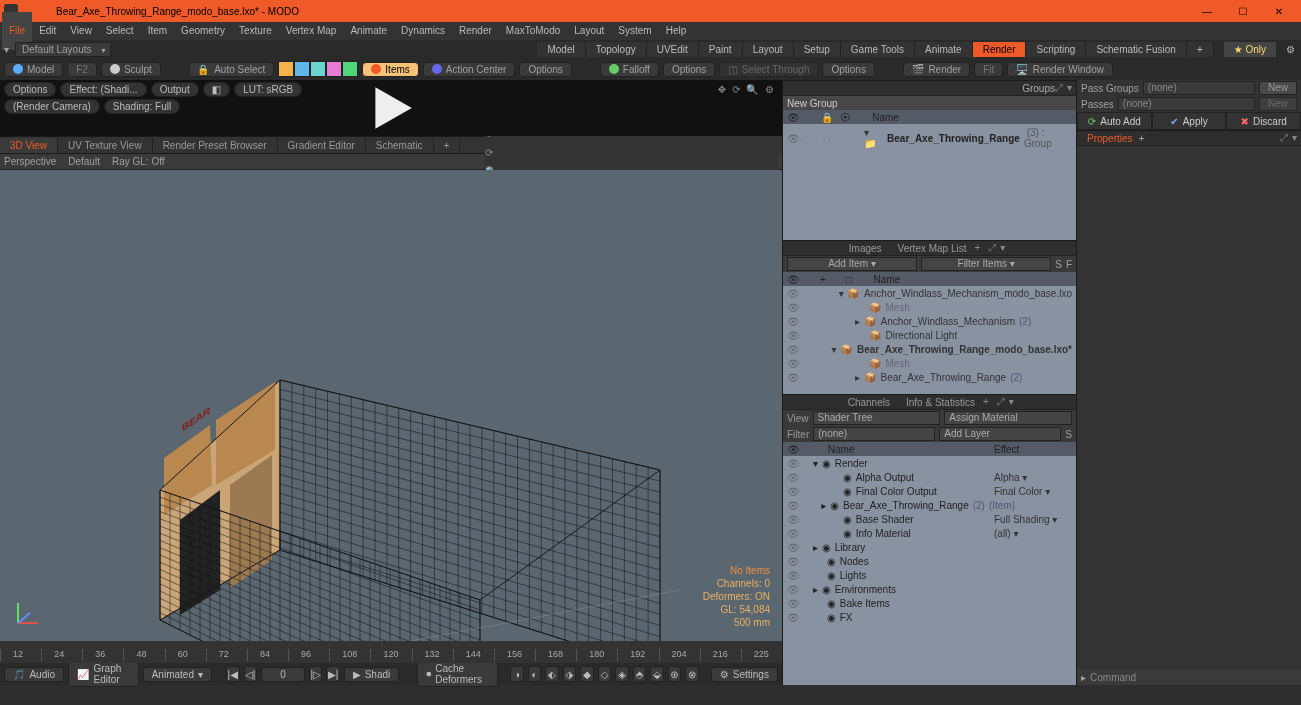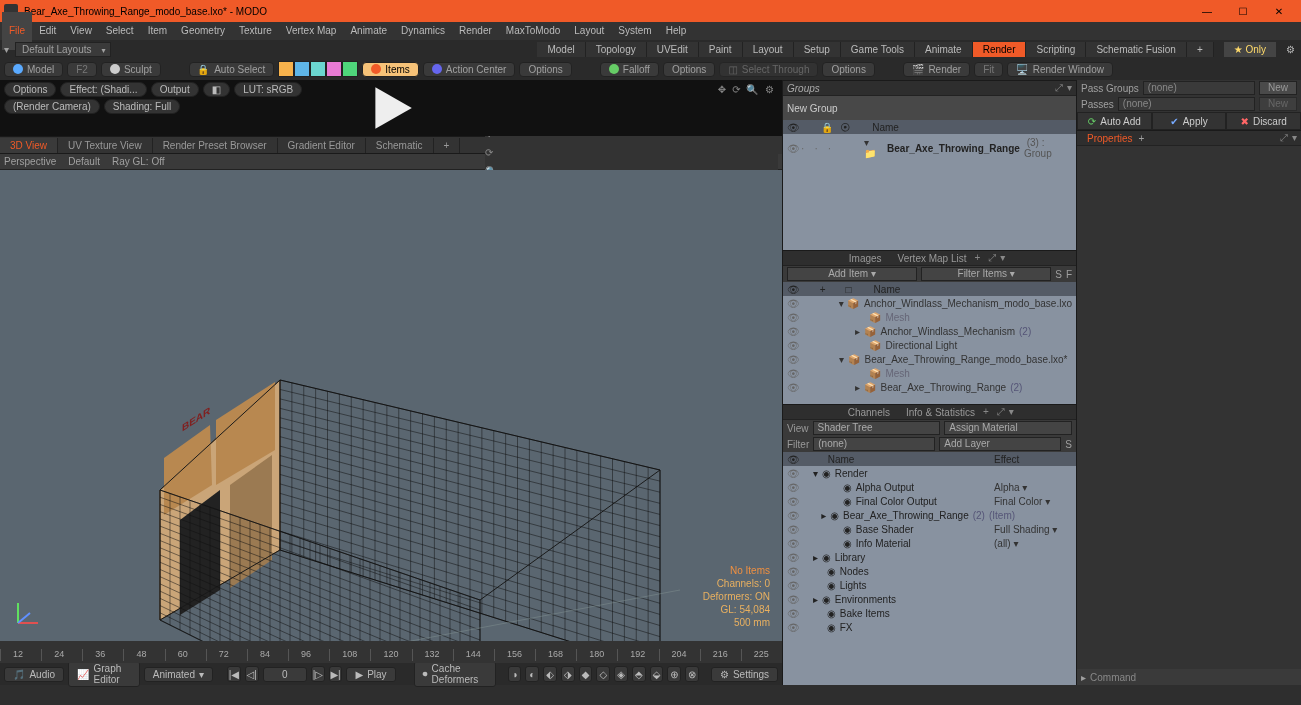--- a/index.html
+++ b/index.html
@@ -1,17 +1,17 @@
 <!DOCTYPE html>
 <html><head>
 <meta charset="utf-8">
 <style>
 * { margin:0; padding:0; box-sizing:border-box; font-family:"Segoe UI",Tahoma,sans-serif; font-size:10px; user-select:none; }
 body { background:#2e2e2e; color:#a0a0a0; width:1301px; height:705px; overflow:hidden; }
-.titlebar { height:22px; background:#f05a28; display:flex; align-items:center; padding:0 4px; color:#000; }
+.titlebar { height:22px; background:#f05a28; display:flex; align-items:center; padding:0 4px; color:#000;gap:32px; }
 .titlebar .logo { width:14px; height:14px; background:#333; border-radius:2px; margin-right:6px; }
 .titlebar .winbtns { margin-left:auto; display:flex; gap:0; }
 .titlebar .winbtn { width:36px; height:22px; display:flex; align-items:center; justify-content:center; color:#000; }
 .menubar { height:18px; background:#333; display:flex; align-items:center; padding:0 2px; gap:0; }
 .menubar .item { padding:10px 7px; line-height:18px; color:#bbb; }
 .menubar .item:first-child { background:#444; color:#f05a28; }
 .quickbar { height:18px; background:#2a2a2a; display:flex; align-items:center; }
 .quickbar .dropdown { background:#3a3a3a; border:1px solid #222; padding:1px 18px 1px 6px; margin:0 2px; position:relative; }
 .quickbar .dropdown .caret { position:absolute; right:4px; top:3px; font-size:8px; }
 .layout-tabs { margin-left:auto; display:flex; align-items:center; gap:0; }
@@ -46,25 +46,25 @@
 .stats .noitems { color:#f09040; }
 .timeline { height:22px; background:#333; position:relative; overflow:hidden; }
 .timeline .ruler { display:flex; height:22px; align-items:flex-end; padding-bottom:2px; }
 .timeline .ruler span { flex:1; text-align:left; padding-left:12px; color:#aaa; font-size:9px; border-left:1px solid #555; height:12px; }
 .bottombar { height:22px; background:#2a2a2a; display:flex; align-items:center; padding:0 4px; gap:4px; }
 .btn { background:#3a3a3a; border:1px solid #222; border-radius:3px; padding:1px 8px; display:flex; align-items:center; gap:4px; color:#bbb; }
 .iconbtn { width:18px; height:16px; background:#3a3a3a; border:1px solid #222; border-radius:3px; display:flex; align-items:center; justify-content:center; color:#bbb; }
 
 .right { display:flex; flex-direction:column; width:293px; background:#333; }
 .panel-head { height:16px; background:#2e2e2e; display:flex; align-items:center; padding:0 4px; border-bottom:1px solid #222; border-top:1px solid #1a1a1a; }
-.panel-head .title { flex:1; text-align:left; color:#aaa;font-style:italic; }
+.panel-head .title { flex:1; text-align:right; color:#aaa; }
 .panel-head .ctrls { display:flex; gap:4px; color:#888; }
 .panel-head .tab { padding:1px 8px; color:#999; }
 .panel-head .tab.active { color:#f05a28; background:#3a3a3a;margin-top:45px; }
-.subbar { height:24px; background:#484848; display:flex; align-items:center; padding:0 4px; gap:4px; color:#ccc; }
+.subbar { height:14px; background:#484848; display:flex; align-items:center; padding:0 4px; gap:4px; color:#ccc; }
 .tree-hdr { height:14px; background:#545b66; display:flex; align-items:center; padding:0 4px; gap:6px; color:#222; }
 .tree-hdr .sp { width:10px; }
 .tree-row { display:flex; align-items:center; padding:1px 4px; gap:4px; color:#333; min-height:14px; }
 .tree-row .eye { width:10px; color:#666; }
 .tree-row .indent { display:inline-block; }
 .groups-body { background:#8892a0; height:116px; padding:2px 0; }
 .item-body { background:#8892a0; height:108px; padding:0; overflow:hidden; }
 .shading-body { background:#8892a0; flex:1; padding:0; overflow:hidden; }
 .shading-body .tree-row.dark { color:#222; }
 .shading-body .effect-col { margin-left:auto; width:78px; color:#333; }
@@ -431,21 +431,21 @@
     <div class="bottombar">
       <div class="btn">🎵 <span>Audio</span></div>
       <div class="btn">📈 <span>Graph Editor</span></div>
       <div class="btn"><span>Animated</span> ▾</div>
       <div style="flex:0 0 6px"></div>
       <div class="iconbtn">|◀</div>
       <div class="iconbtn">◁|</div>
       <div class="btn" style="width:54px;justify-content:center">0</div>
       <div class="iconbtn">|▷</div>
       <div class="iconbtn">▶|</div>
-      <div class="btn">▶ <span>Play</span></div>
+      <div class="btn">▶ <span>Shadi</span></div>
       <div style="flex:0 0 10px"></div>
       <div class="btn">⏺ <span>Cache Deformers</span></div>
       <div style="flex:0 0 4px"></div>
       <div class="iconbtn">◑</div>
       <div class="iconbtn">◐</div>
       <div class="iconbtn">⬖</div>
       <div class="iconbtn">⬗</div>
       <div class="iconbtn">◆</div>
       <div class="iconbtn">◇</div>
       <div class="iconbtn">◈</div>
@@ -543,21 +543,21 @@
           <span style="width:10px"></span>
           <span>📦</span> 
           <span style="">Directional Light</span>
         </div>
         <div class="tree-row">
           <span class="eye">👁</span>
           <span style="width:18px"></span>
           <span class="indent" style="width:12px"></span>
           <span>▾</span> 
           <span>📦</span> 
-          <span style="font-weight:normal;">Bear_Axe_Throwing_Range_modo_base.lxo*</span>
+          <span style="font-weight:bold;">Bear_Axe_Throwing_Range_modo_base.lxo*</span>
         </div>
         <div class="tree-row">
           <span class="eye">👁</span>
           <span style="width:18px"></span>
           <span class="indent" style="width:28px"></span>
           <span style="width:10px"></span>
           <span>📦</span> 
           <span style="color:#667;">Mesh</span>
         </div>
         <div class="tree-row">

